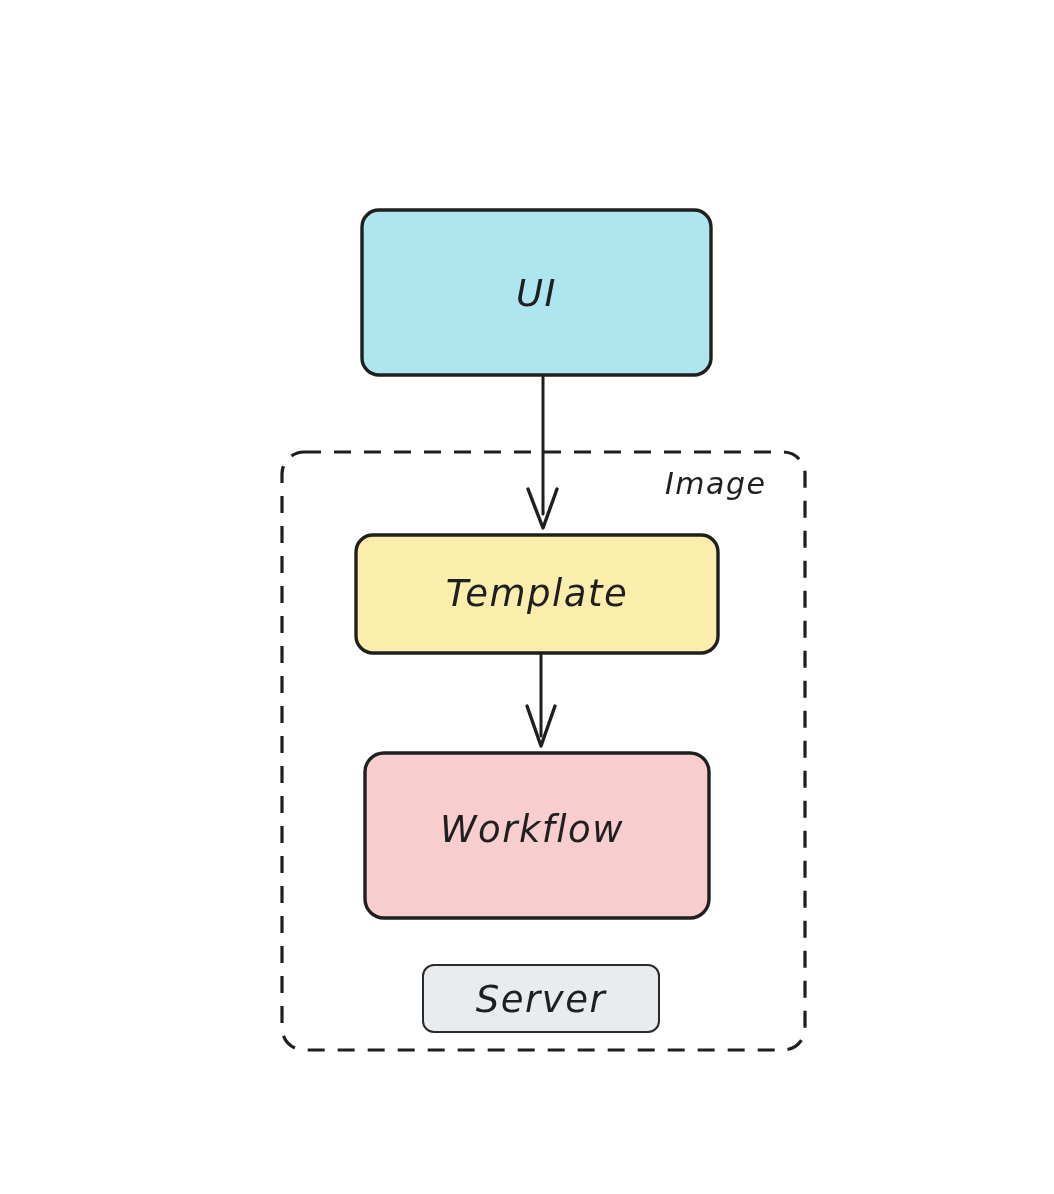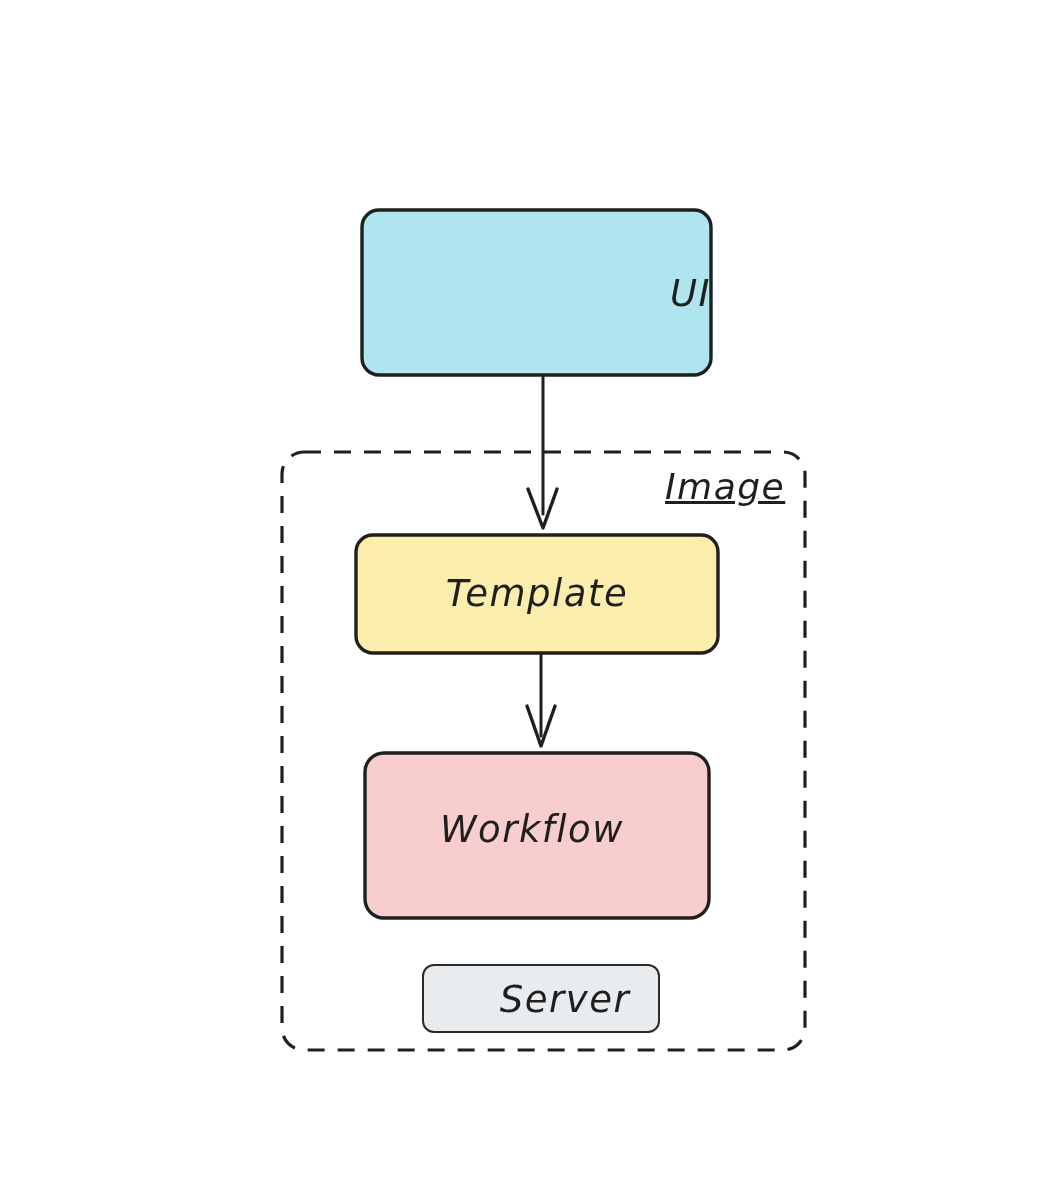--- a/index.html
+++ b/index.html
@@ -33,22 +33,21 @@
     color: #1f1f1f;
     white-space: nowrap;
     pointer-events: none;
     font-style: italic;
     letter-spacing: 1.5px;
   }
   .node-label {
     font-size: 37px;
   }
   .cluster-label {
-    font-size: 36px;
-    text-decoration: underline;
+    font-size: 30px;
   }
 </style>
 </head>
 <body>
 
 <div id="diagram-root">
 
   <svg class="diagram-canvas" viewBox="0 0 1054 1194" xmlns="http://www.w3.org/2000/svg">
 
     <rect x="282" y="452" width="523" height="598" rx="22" ry="22" fill="none" stroke="#1f1f1f" stroke-width="3.2" stroke-dasharray="17,13" stroke-linecap="butt"></rect>
@@ -65,23 +64,23 @@
       <path d="M 543 377 L 543 514" fill="none" stroke="#1f1f1f" stroke-width="3" stroke-linecap="round"></path>
       <path d="M 528 489 L 543 528 L 557 489" fill="none" stroke="#1f1f1f" stroke-width="3.4" stroke-linecap="round" stroke-linejoin="round"></path>
     </g>
 
     <g>
       <path d="M 541 655 L 541 736" fill="none" stroke="#1f1f1f" stroke-width="3" stroke-linecap="round"></path>
       <path d="M 527 706 L 541 746 L 555 706" fill="none" stroke="#1f1f1f" stroke-width="3.4" stroke-linecap="round" stroke-linejoin="round"></path>
     </g>
   </svg>
 
-  <div class="node-label" style="left:362px; top:272px; width:349px; text-align:right;">UI</div>
+  <div class="node-label" style="left:362px; top:272px; width:349px; text-align:center;">UI</div>
 
   <div class="node-label" style="left:365px; top:808px; width:334px; text-align:center;">Workflow</div>
 
   <div class="node-label" style="left:356px; top:572px; width:362px; text-align:center;">Template</div>
 
-  <div class="node-label" style="left:423px; top:978px; width:236px; text-align:center;padding-left:24px;">Server</div>
+  <div class="node-label" style="left:423px; top:978px; width:236px; text-align:center;">Server</div>
 
   <div class="cluster-label" style="left:665px; top:466px;">Image</div>
 
 </div>
 
 </body></html>

